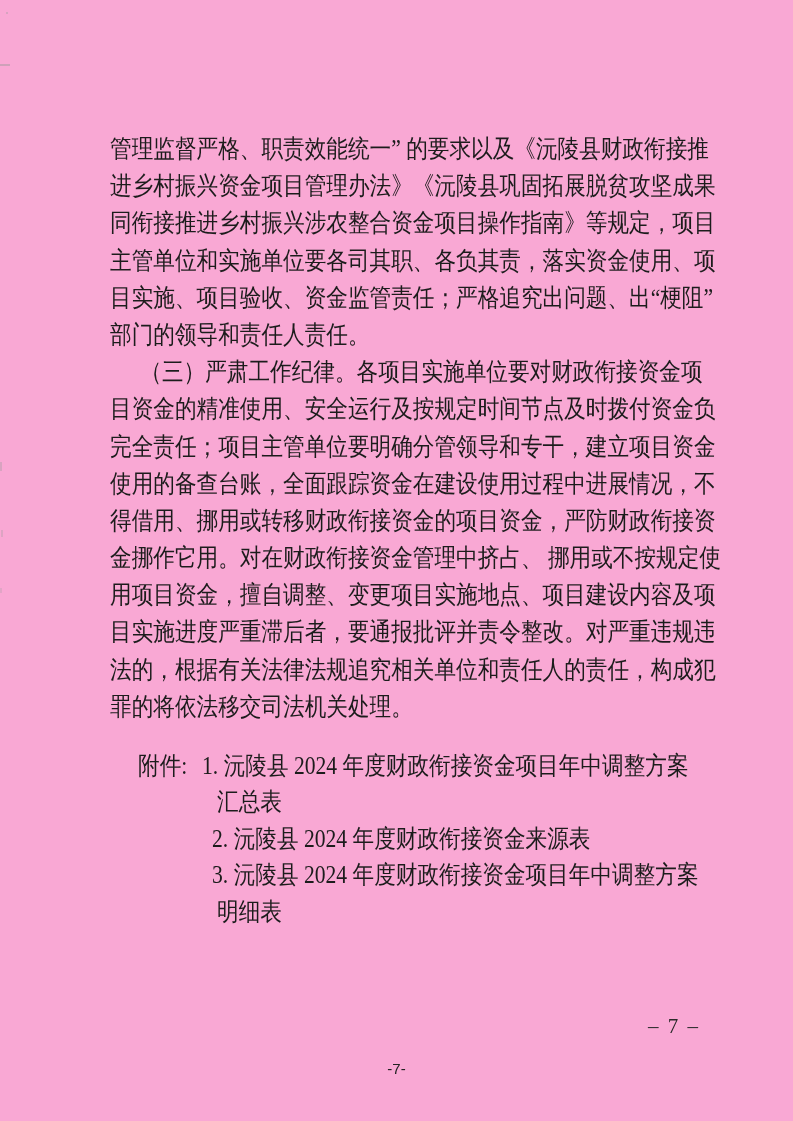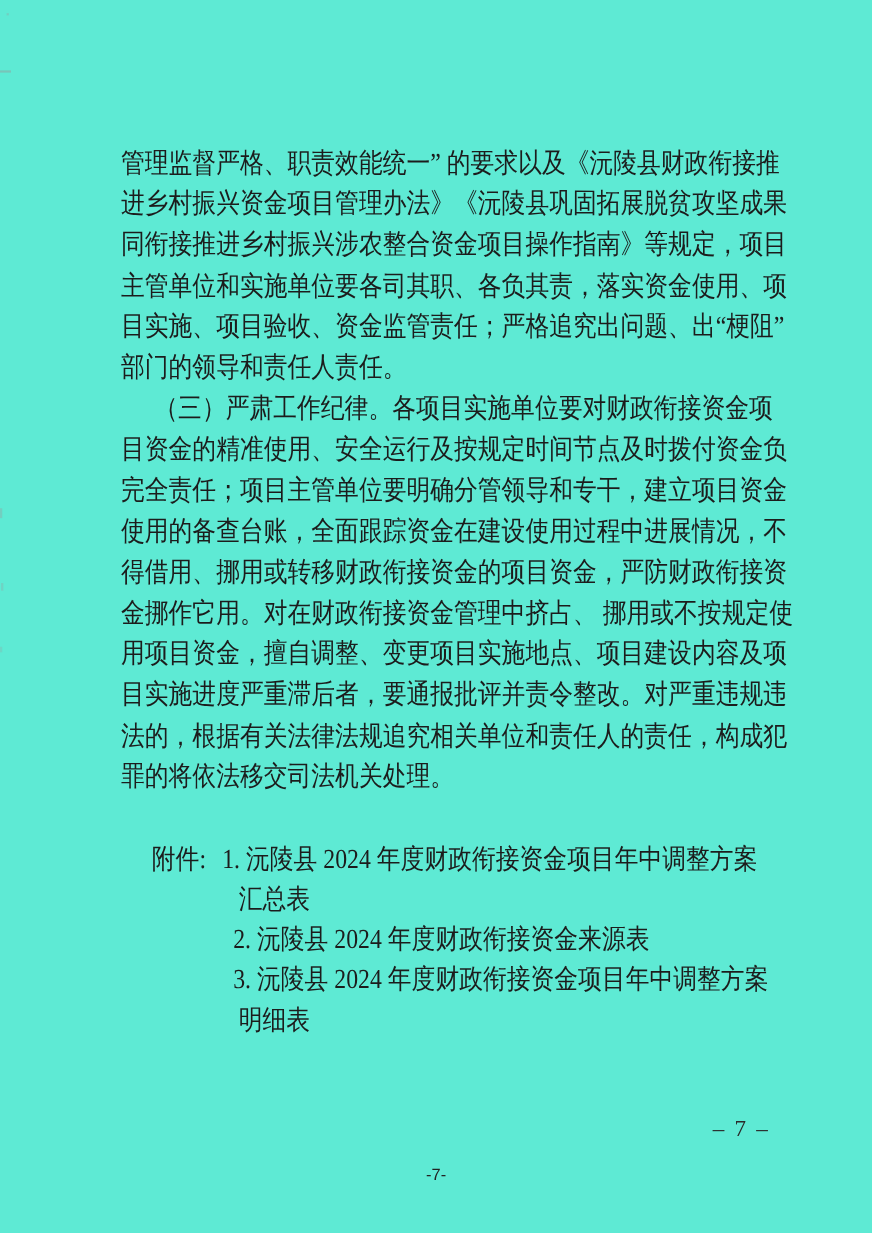--- a/index.html
+++ b/index.html
@@ -5,21 +5,21 @@
   html, body {
     margin: 0;
     padding: 0;
     background: #e8e8e8;
   }
   .page {
     position: relative;
     width: 793px;
     height: 1121px;
     margin: 0 auto;
-    background: #5eead4;
+    background: #f9a8d4;
     overflow: hidden;
     font-family: "Liberation Serif", "DejaVu Serif", serif;
     color: #1c1c1c;
   }
   
   .body-text {
     position: absolute;
     left: 110px;
     top: 130px;
     width: 640px;
@@ -33,21 +33,21 @@
     transform: scaleX(0.865);
     transform-origin: 0 50%;
   }
   .bline.indent {
     text-indent: 35px;
   }
   
   .attachment {
     position: absolute;
     left: 138px;
-    top: 764px;
+    top: 748px;
     width: 620px;
   }
   .arow {
     display: block;
     height: 36.4px;
     line-height: 36.4px;
     font-size: 25px;
     white-space: nowrap;
     transform: scaleX(0.865);
     transform-origin: 0 50%;

